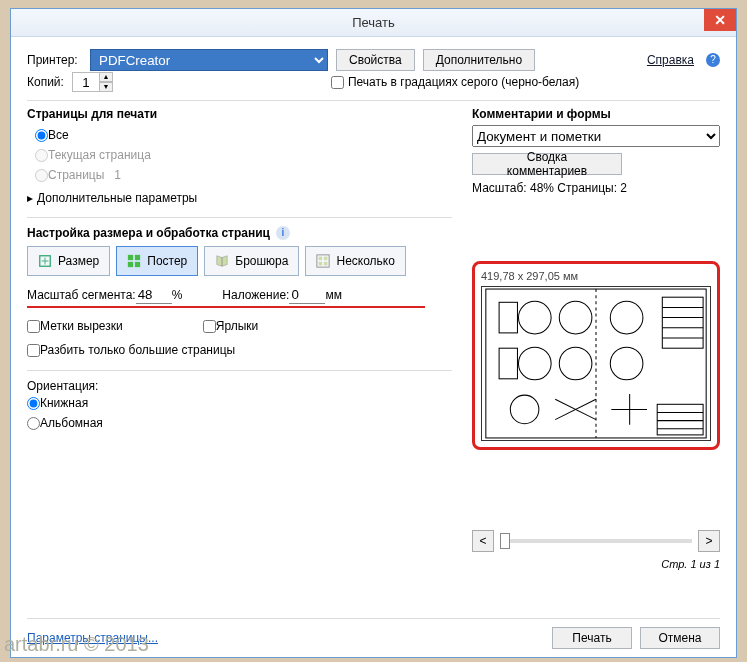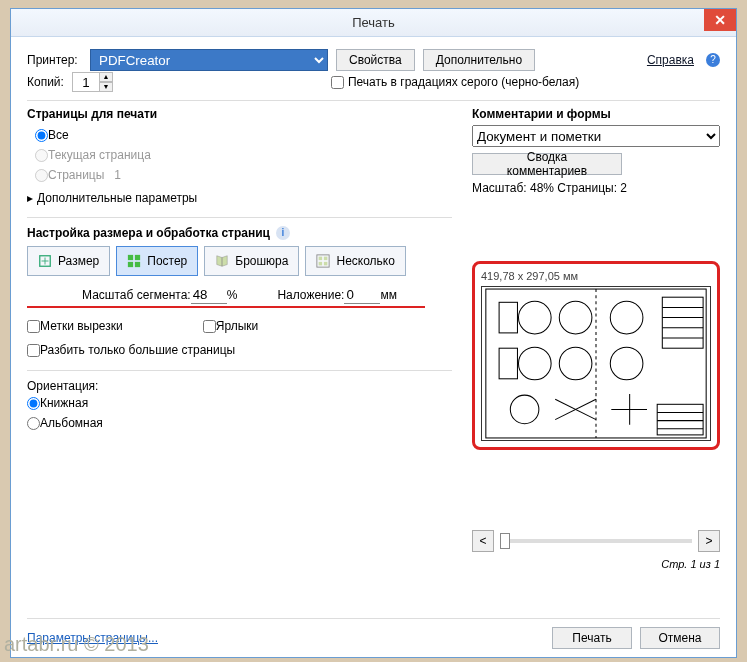--- a/index.html
+++ b/index.html
@@ -162,21 +162,20 @@
   }
   .mode-btn.active {
     background: #d6e6fb;
     border-color: #4a8adc;
   }
   .mode-icon { width: 14px; height: 14px; }
   .scale-row {
     display: flex;
     align-items: center;
     margin-bottom: 2px;
-    justify-content: center;
   }
   .scale-row input.inline {
     width: 36px;
     border: none;
     border-bottom: 1px solid #888;
     text-align: left;
     background: transparent;
   }
   .red-underline {
     height: 2px;

